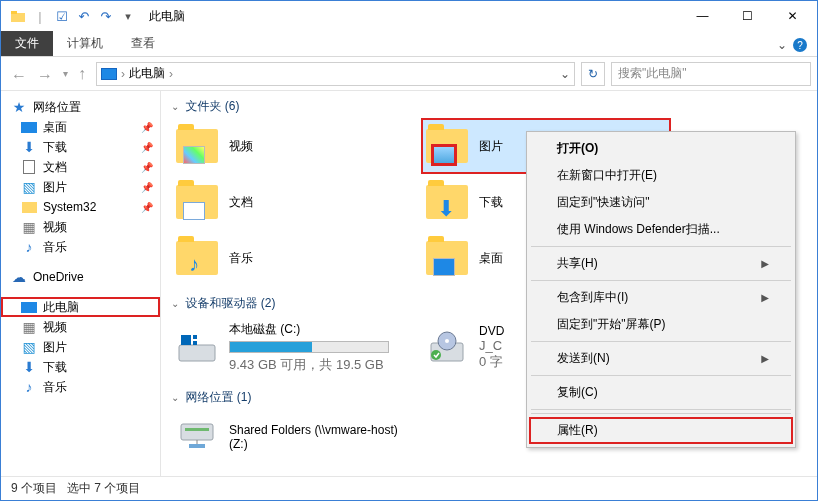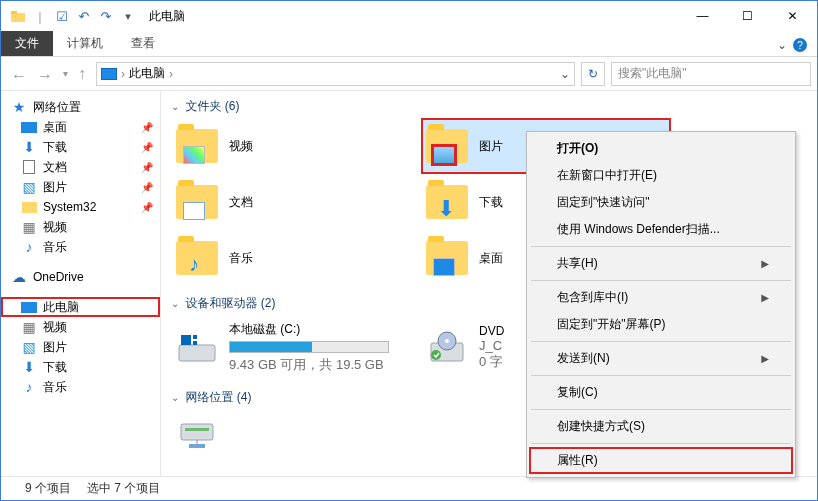--- a/index.html
+++ b/index.html
@@ -49,21 +49,21 @@
 .item .meta .sub{color:#6c6c6c;font-size:13px;}
 .item.sel{background:#cde8ff;outline:2px solid #d22;outline-offset:-2px;}
 .drive-bar{width:160px;height:12px;border:1px solid #b9b9b9;background:#eaeaea;margin:3px 0;position:relative;}
 .drive-bar .fill{height:100%;background:#26a0da;}
 .ctxmenu{position:absolute;left:525px;top:130px;width:270px;background:#f2f2f2;border:1px solid #bcbcbc;box-shadow:2px 2px 4px rgba(0,0,0,.2);padding:3px 2px;z-index:50;}
 .ctxmenu .mi{padding:5px 24px 5px 28px;display:flex;align-items:center;justify-content:space-between;color:#000;}
 .ctxmenu .mi.bold{font-weight:bold;}
 .ctxmenu .sep{height:1px;background:#d0d0d0;margin:3px 2px;}
 .ctxmenu .mi .arrow{color:#555;font-size:10px;}
 .ctxmenu .mi.hl{outline:2px solid #d22;outline-offset:-2px;}
-.status{height:24px;border-top:1px solid #e5e5e5;display:flex;align-items:center;padding:0 24px;gap:16px;color:#333;}
+.status{height:24px;border-top:1px solid #e5e5e5;display:flex;align-items:center;padding:0 10px;gap:10px;color:#333;}
 .ico-star{color:#2a7bd1;font-size:14px;}
 .ico-monitor{width:16px;height:11px;background:#1e88e5;display:inline-block;}
 .ico-arrowdown{color:#2a7bd1;font-size:14px;}
 .ico-doc{width:12px;height:14px;border:1px solid #777;background:#fff;display:inline-block;}
 .ico-pic{color:#2493d6;font-size:14px;}
 .ico-folder{width:15px;height:11px;background:#ffd76a;display:inline-block;}
 .ico-video{color:#777;font-size:14px;}
 .ico-music{color:#2a7bd1;font-size:14px;}
 .ico-cloud{color:#2768b5;font-size:14px;}
 .ico-pc{width:16px;height:11px;background:#1e88e5;display:inline-block;}
@@ -301,32 +301,36 @@
             <div class="sub">J_C</div>
             <div class="sub">0 字</div>
           </div>
         </div>
       </div>
     </div>
 
     <div class="group">
       <div class="group-hdr">
           <span class="chev">⌄</span>
-          <span>网络位置 (4)</span>
+          <span>网络位置 (1)</span>
         </div>
       <div class="items">
         <div class="item">
           <div class="bigico">
               <svg width="44" height="38">
                 <rect x="6" y="6" width="32" height="16" rx="2" fill="#d8dde2" stroke="#9aa3ab"></rect>
                 <rect x="10" y="10" width="24" height="3" fill="#6fb96f"></rect>
                 <rect x="14" y="26" width="16" height="4" fill="#6fa8d8"></rect>
                 <line x1="22" y1="22" x2="22" y2="26" stroke="#888"></line>
               </svg>
             </div>
+          <div class="meta">
+            <div class="name">Shared Folders (\\vmware-host)</div>
+            <div class="name">(Z:)</div>
+          </div>
         </div>
       </div>
     </div>
   </div>
 </div>
 
 <div class="ctxmenu">
   <div class="mi bold">
       <span>打开(O)</span>
     </div>
@@ -355,23 +359,20 @@
   <div class="sep"></div>
   <div class="mi">
       <span>发送到(N)</span>
       <span class="arrow">▶</span>
     </div>
   <div class="sep"></div>
   <div class="mi">
       <span>复制(C)</span>
     </div>
   <div class="sep"></div>
-  <div class="mi">
-      <span>创建快捷方式(S)</span>
-    </div>
   <div class="sep"></div>
   <div class="mi hl">
       <span>属性(R)</span>
     </div>
 </div>
 
 <div class="status">
   <span>9 个项目</span>
   <span>选中 7 个项目</span>
 </div>

